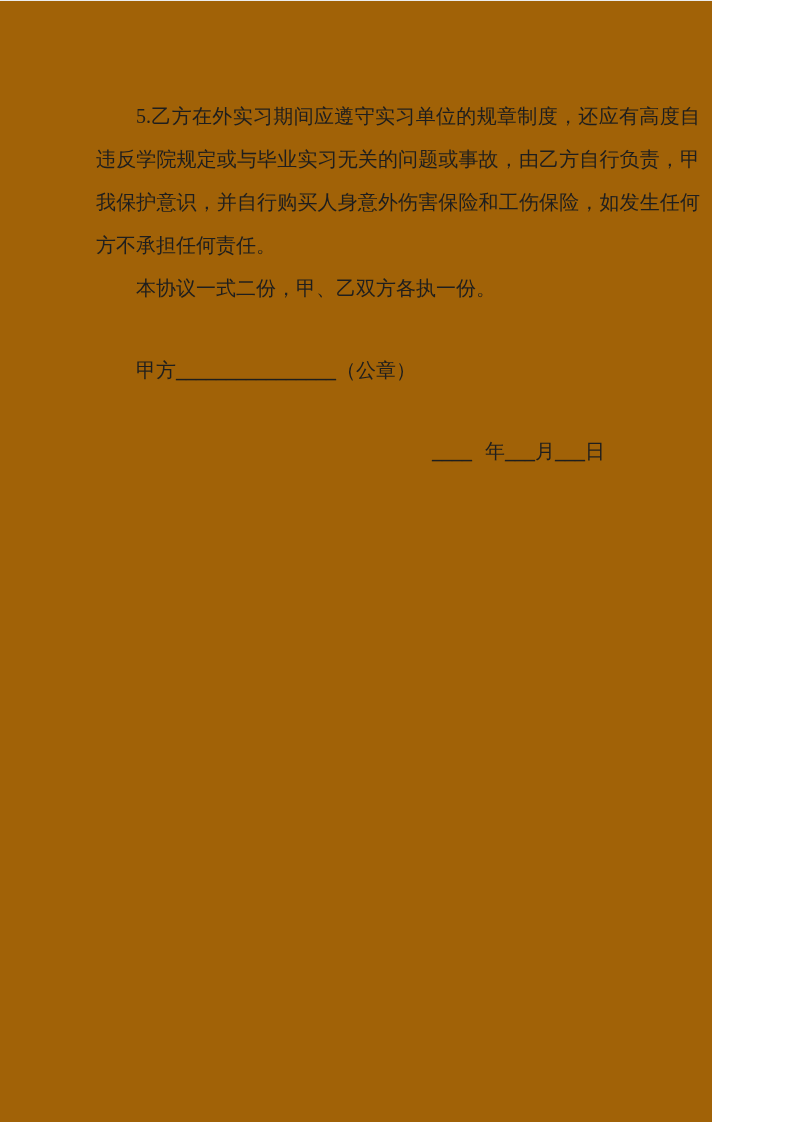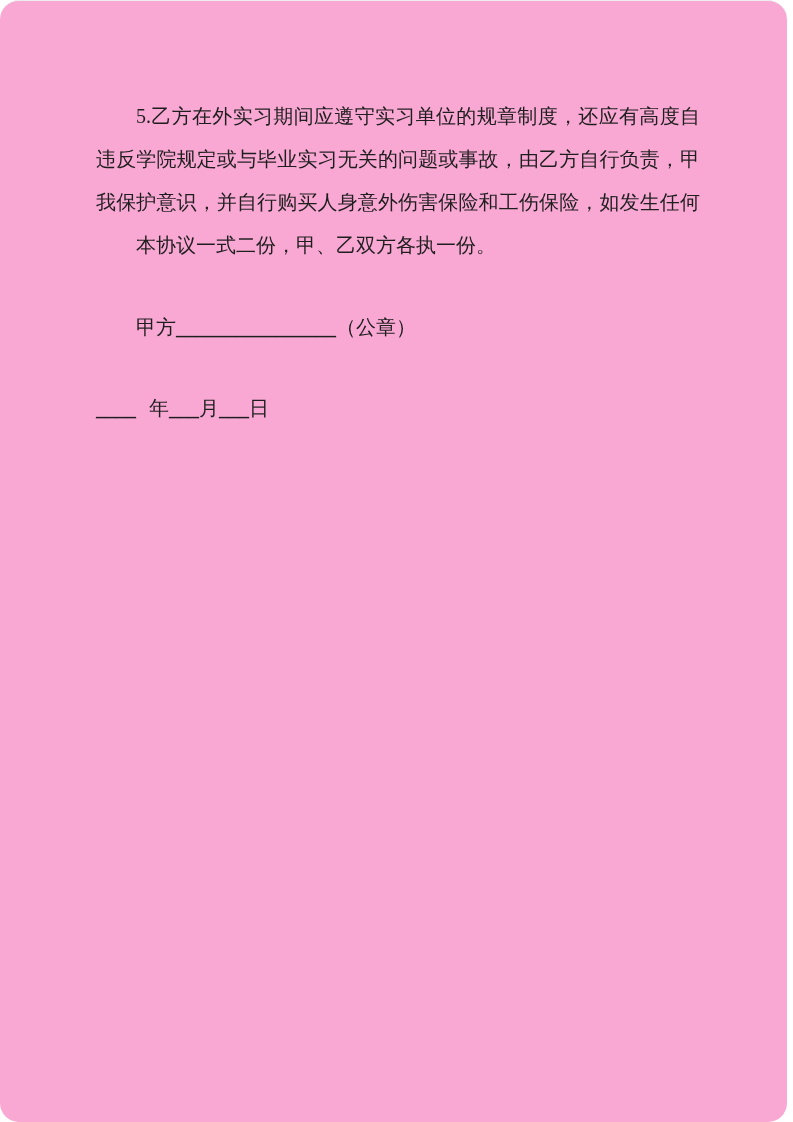--- a/index.html
+++ b/index.html
@@ -5,28 +5,27 @@
   html, body {
     margin: 0;
     padding: 0;
     width: 793px;
     height: 1122px;
     background: #ffffff;
     overflow: hidden;
   }
   .page {
     position: relative;
-    width: 787px;
+    width: 712px;
     height: 1122px;
-    background: #f9a8d4;
+    background: #a16207;
     border-top: 1px solid #ededed;
     box-sizing: border-box;
     font-family: "Liberation Serif", "DejaVu Serif", serif;
     color: #1e1e1e;
-    border-radius: 19px;
   }
   .content {
     position: absolute;
     left: 96px;
     top: 94px;
     width: 604px;
     font-size: 20px;
     line-height: 43px;
   }
   .para-line {
@@ -42,21 +41,21 @@
   .sig-row-a {
     margin-top: 39px;
     white-space: nowrap;
   }
   .sig-row-b {
     margin-top: 84px;
     white-space: nowrap;
   }
   .date-row {
     margin-top: 38px;
-    text-align: left;
+    text-align: right;
     padding-right: 95px;
     white-space: nowrap;
   }
   .blank-line {
     letter-spacing: 0;
     font-weight: bold;
   }
   .year-label {
     margin-left: 13px;
   }
@@ -69,20 +68,23 @@
 
     <div class="para-line jline">
       <span class="indent-space" style="display:inline-block;width:40px;"></span><span>5.乙方在外实习期间应遵守实习单位的规章制度，还应有高度自</span>
     </div>
     <div class="para-line jline">
       <span>违反学院规定或与毕业实习无关的问题或事故，由乙方自行负责，甲</span>
     </div>
     <div class="para-line jline">
       <span>我保护意识，并自行购买人身意外伤害保险和工伤保险，如发生任何</span>
     </div>
+    <div class="para-line">
+      <span>方不承担任何责任。</span>
+    </div>
 
     <div class="para-line indent">
       <span>本协议一式二份，甲、乙双方各执一份。</span>
     </div>
 
     <div class="sig-row-a indent">
       <span>甲方</span><span class="blank-line">________________</span><span>（公章）</span>
     </div>
 
 

